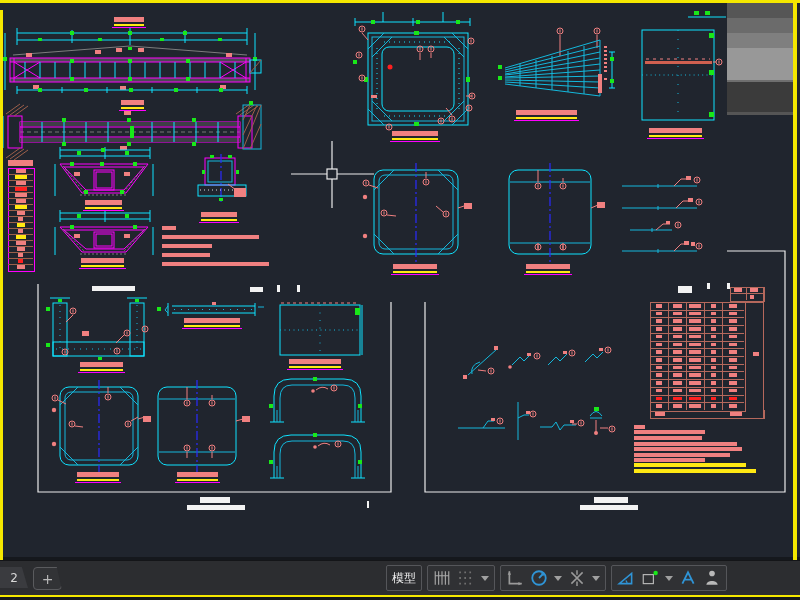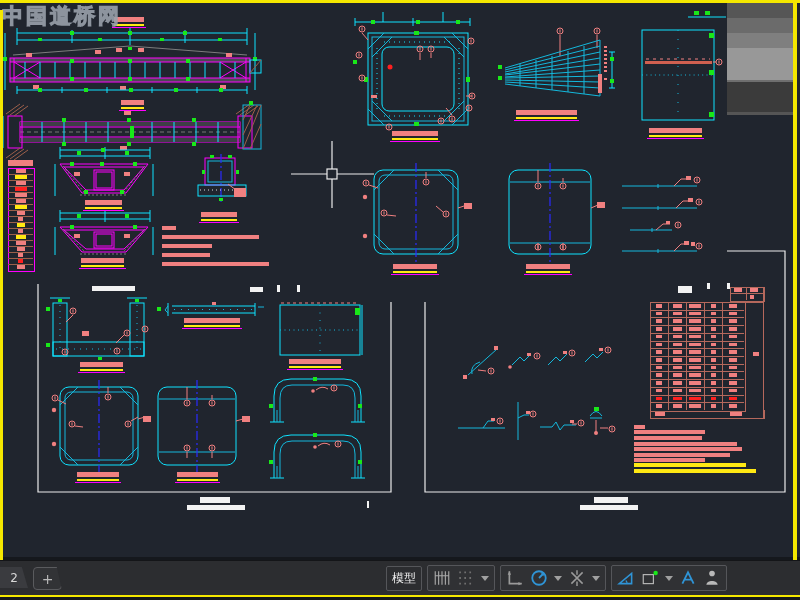--- a/index.html
+++ b/index.html
@@ -19,21 +19,21 @@
   #frame-bottom{left:0;top:594px;width:800px;height:3px;}
   
   .statusbar{position:absolute;left:0;top:560px;width:800px;height:34px;background:#2c2d30;
              border-top:1px solid #141518;}
   .tabs{position:absolute;left:0;top:6px;display:flex;gap:5px;}
   .tab{height:21px;display:flex;align-items:center;justify-content:center;color:#d8d8d8;
        font-size:12px;background:#3a3b3f;}
   .tab.sheet{width:28px;clip-path:polygon(0 0,78% 0,100% 100%,0 100%);}
   .tab.add{width:27px;background:#323336;border:1px solid #5a5b5e;border-radius:4px;color:#b9b9b9;
            clip-path:polygon(0 0,82% 0,100% 100%,0 100%);font-size:14px;}
-  .sb-right{position:absolute;left:386px;top:4px;display:flex;align-items:center;gap:5px;}
+  .sb-right{position:absolute;left:386px;top:4px;display:flex;gap:5px;}
   .sb-model{color:#ececec;font-size:12px;background:transparent;border:1px solid #55565a;
             padding:3px 5px;border-radius:2px;cursor:pointer;}
   .sb-group{display:flex;align-items:center;gap:6px;border:1px solid #55565a;border-radius:2px;
             height:24px;padding:0 5px;background:#303134;}
   .sb-ic{width:18px;height:18px;display:block;cursor:pointer;}
   .caret{width:0;height:0;border-left:4px solid transparent;border-right:4px solid transparent;
          border-top:5px solid #a0a0a0;cursor:pointer;}
   .sb-watermark{position:absolute;left:652px;top:7px;font-size:15px;color:#c3c7cc;opacity:.8;
                 letter-spacing:1px;white-space:nowrap;pointer-events:none;}
   
@@ -674,21 +674,20 @@
         <div class="abs" style="left: 734px; top: 288px; width: 8px; height: 4px; background: rgb(240, 128, 128);"></div>
         <div class="abs" style="left: 750px; top: 288px; width: 8px; height: 4px; background: rgb(240, 128, 128);"></div>
         <div class="abs" style="left: 750px; top: 295px; width: 4px; height: 4px; background: rgb(240, 128, 128);"></div>
         <div class="abs" style="left: 763px; top: 287px; width: 1px; height: 131px; background: rgb(181, 104, 92);"></div>
         <div class="abs" style="left: 744px; top: 302px; width: 19px; height: 1px; background: rgb(181, 104, 92);"></div>
         <div class="abs" style="left: 753px; top: 352px; width: 6px; height: 4px; background: rgb(240, 128, 128);"></div>
         <div class="abs" style="left: 650px; top: 410px; width: 113px; height: 8px; background: transparent; border-right: 1px solid rgb(181, 104, 92); border-bottom: 1px solid rgb(181, 104, 92); border-left: 1px solid rgb(181, 104, 92); border-image: initial; border-top: none;"></div>
         <div class="abs" style="left: 655px; top: 412px; width: 10px; height: 4px; background: rgb(240, 128, 128);"></div>
         <div class="abs" style="left: 730px; top: 412px; width: 12px; height: 4px; background: rgb(240, 128, 128);"></div>
       </div>
-    <div class="wm-top">中国道桥网</div>
   </div>
 
   <div class="frame" id="frame-top"></div>
   <div class="frame" id="frame-left"></div>
   <div class="frame" id="frame-right"></div>
   <div class="frame" id="frame-bottom"></div>
 
   <div class="statusbar">
     <div class="tabs">
       <div class="tab sheet">

